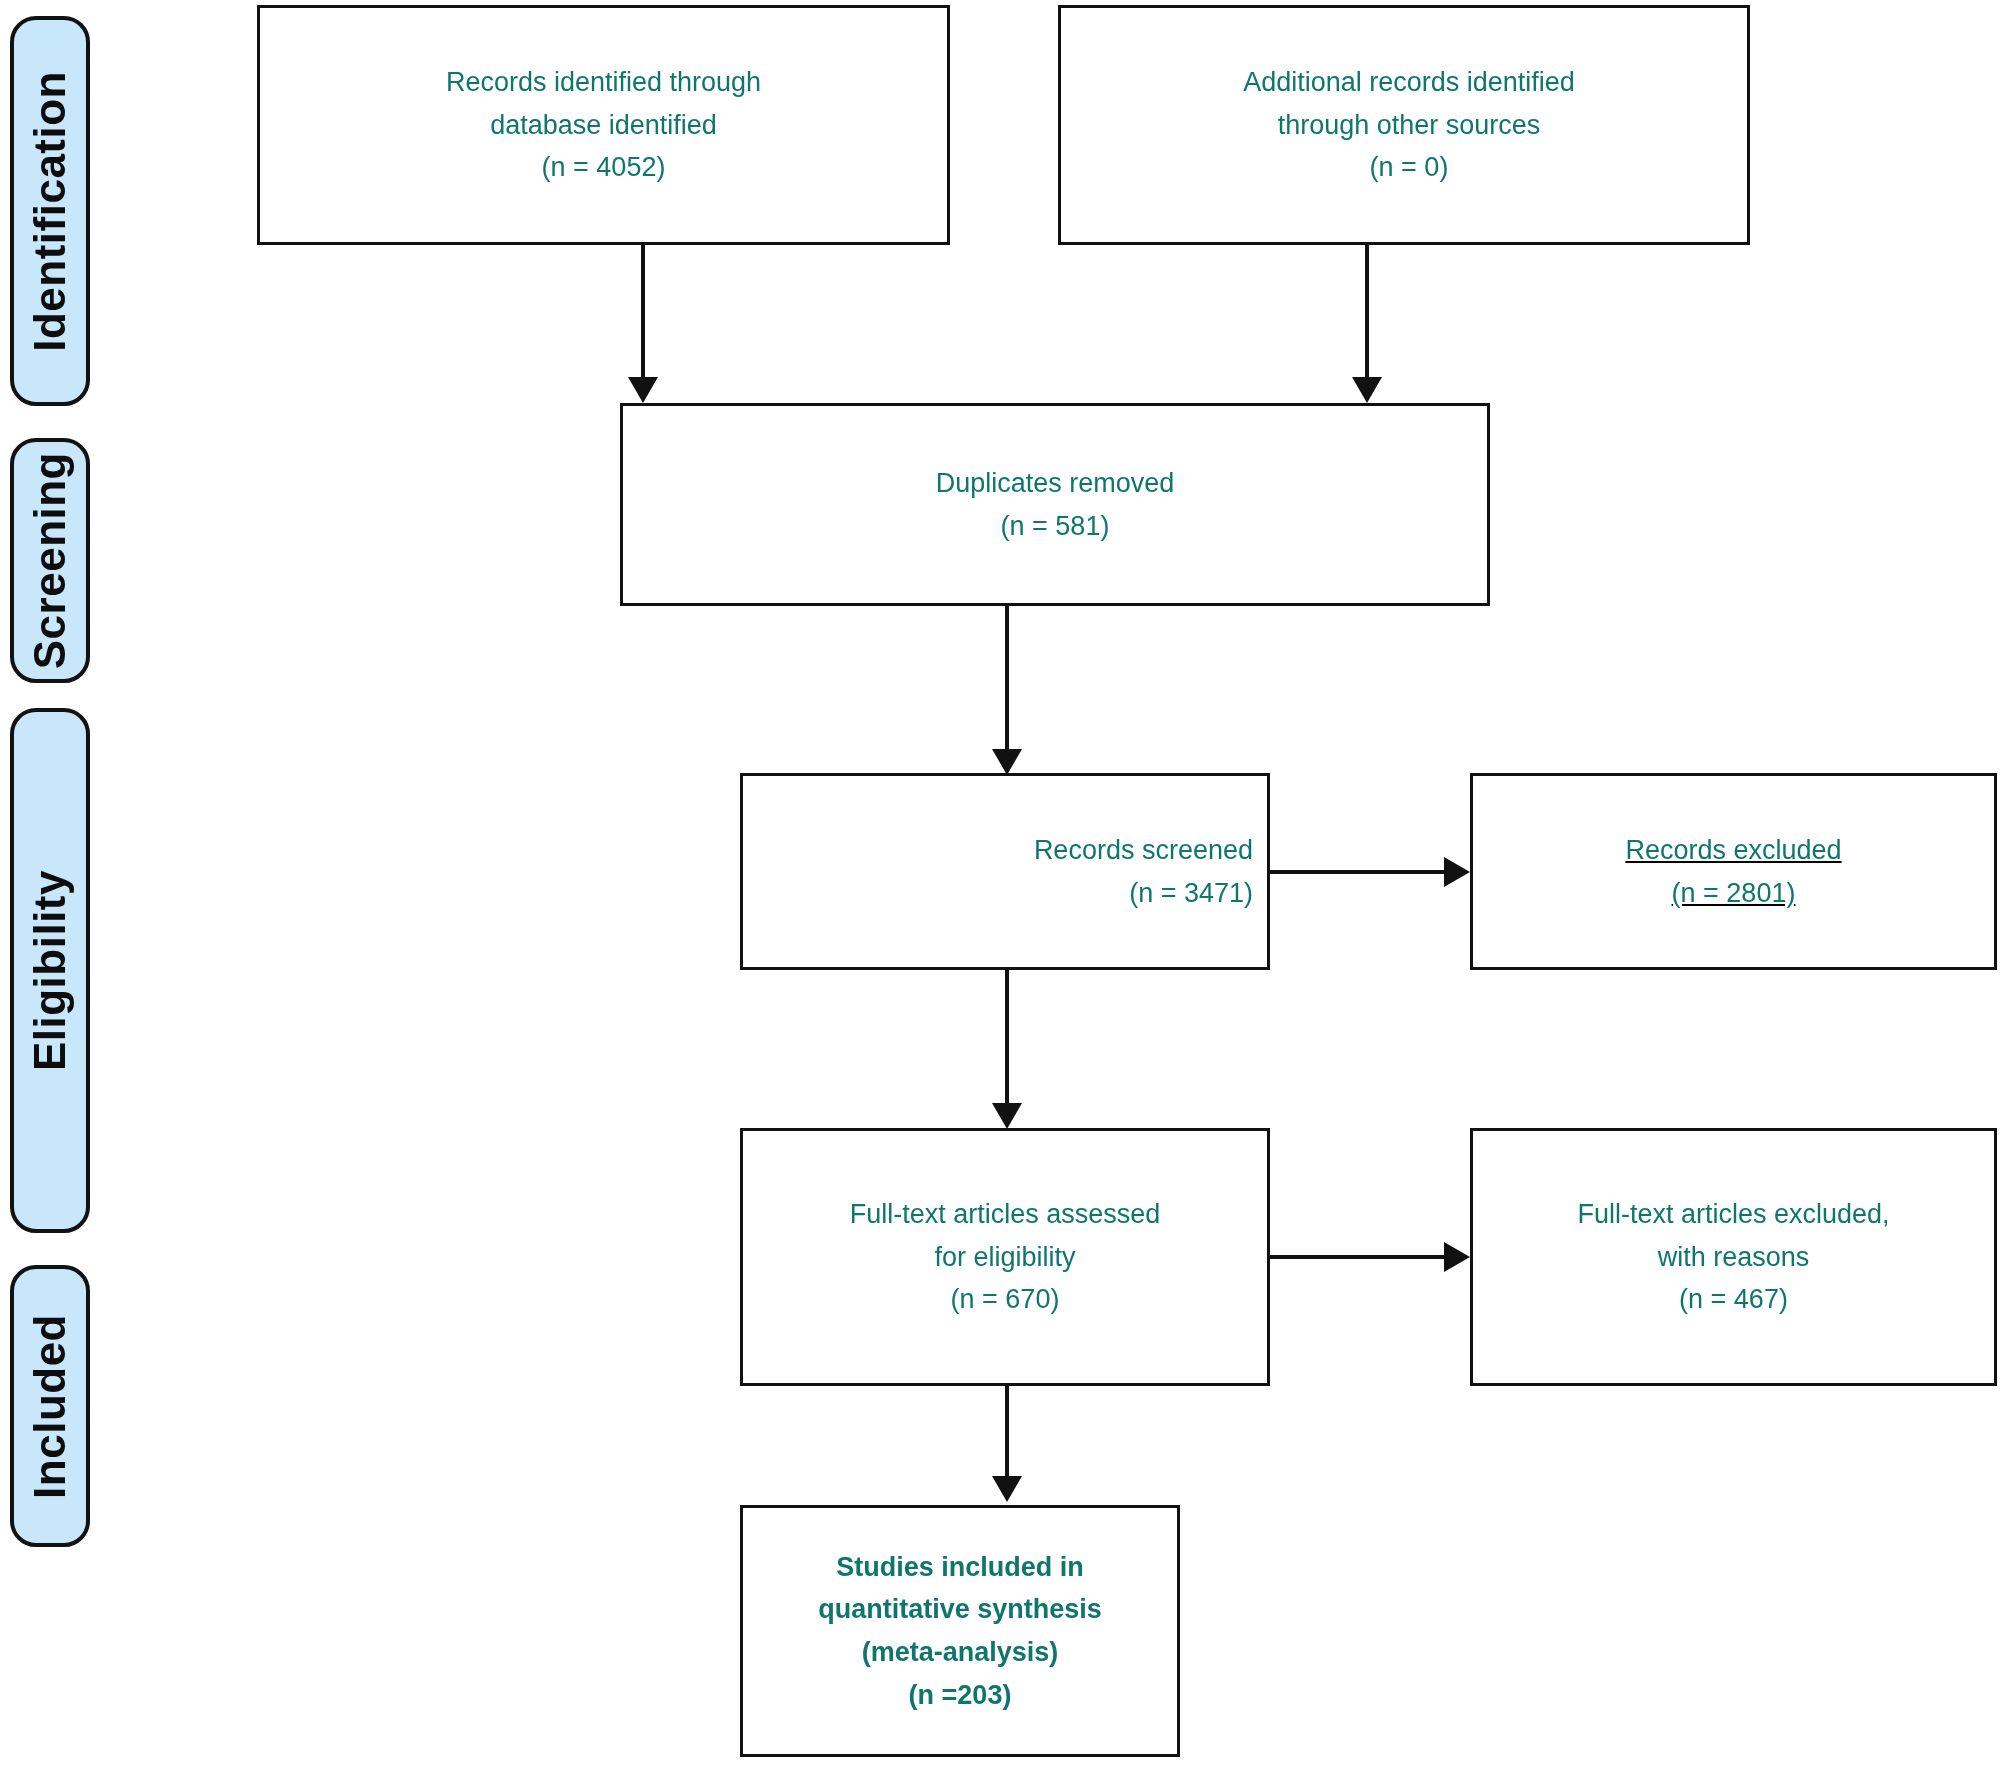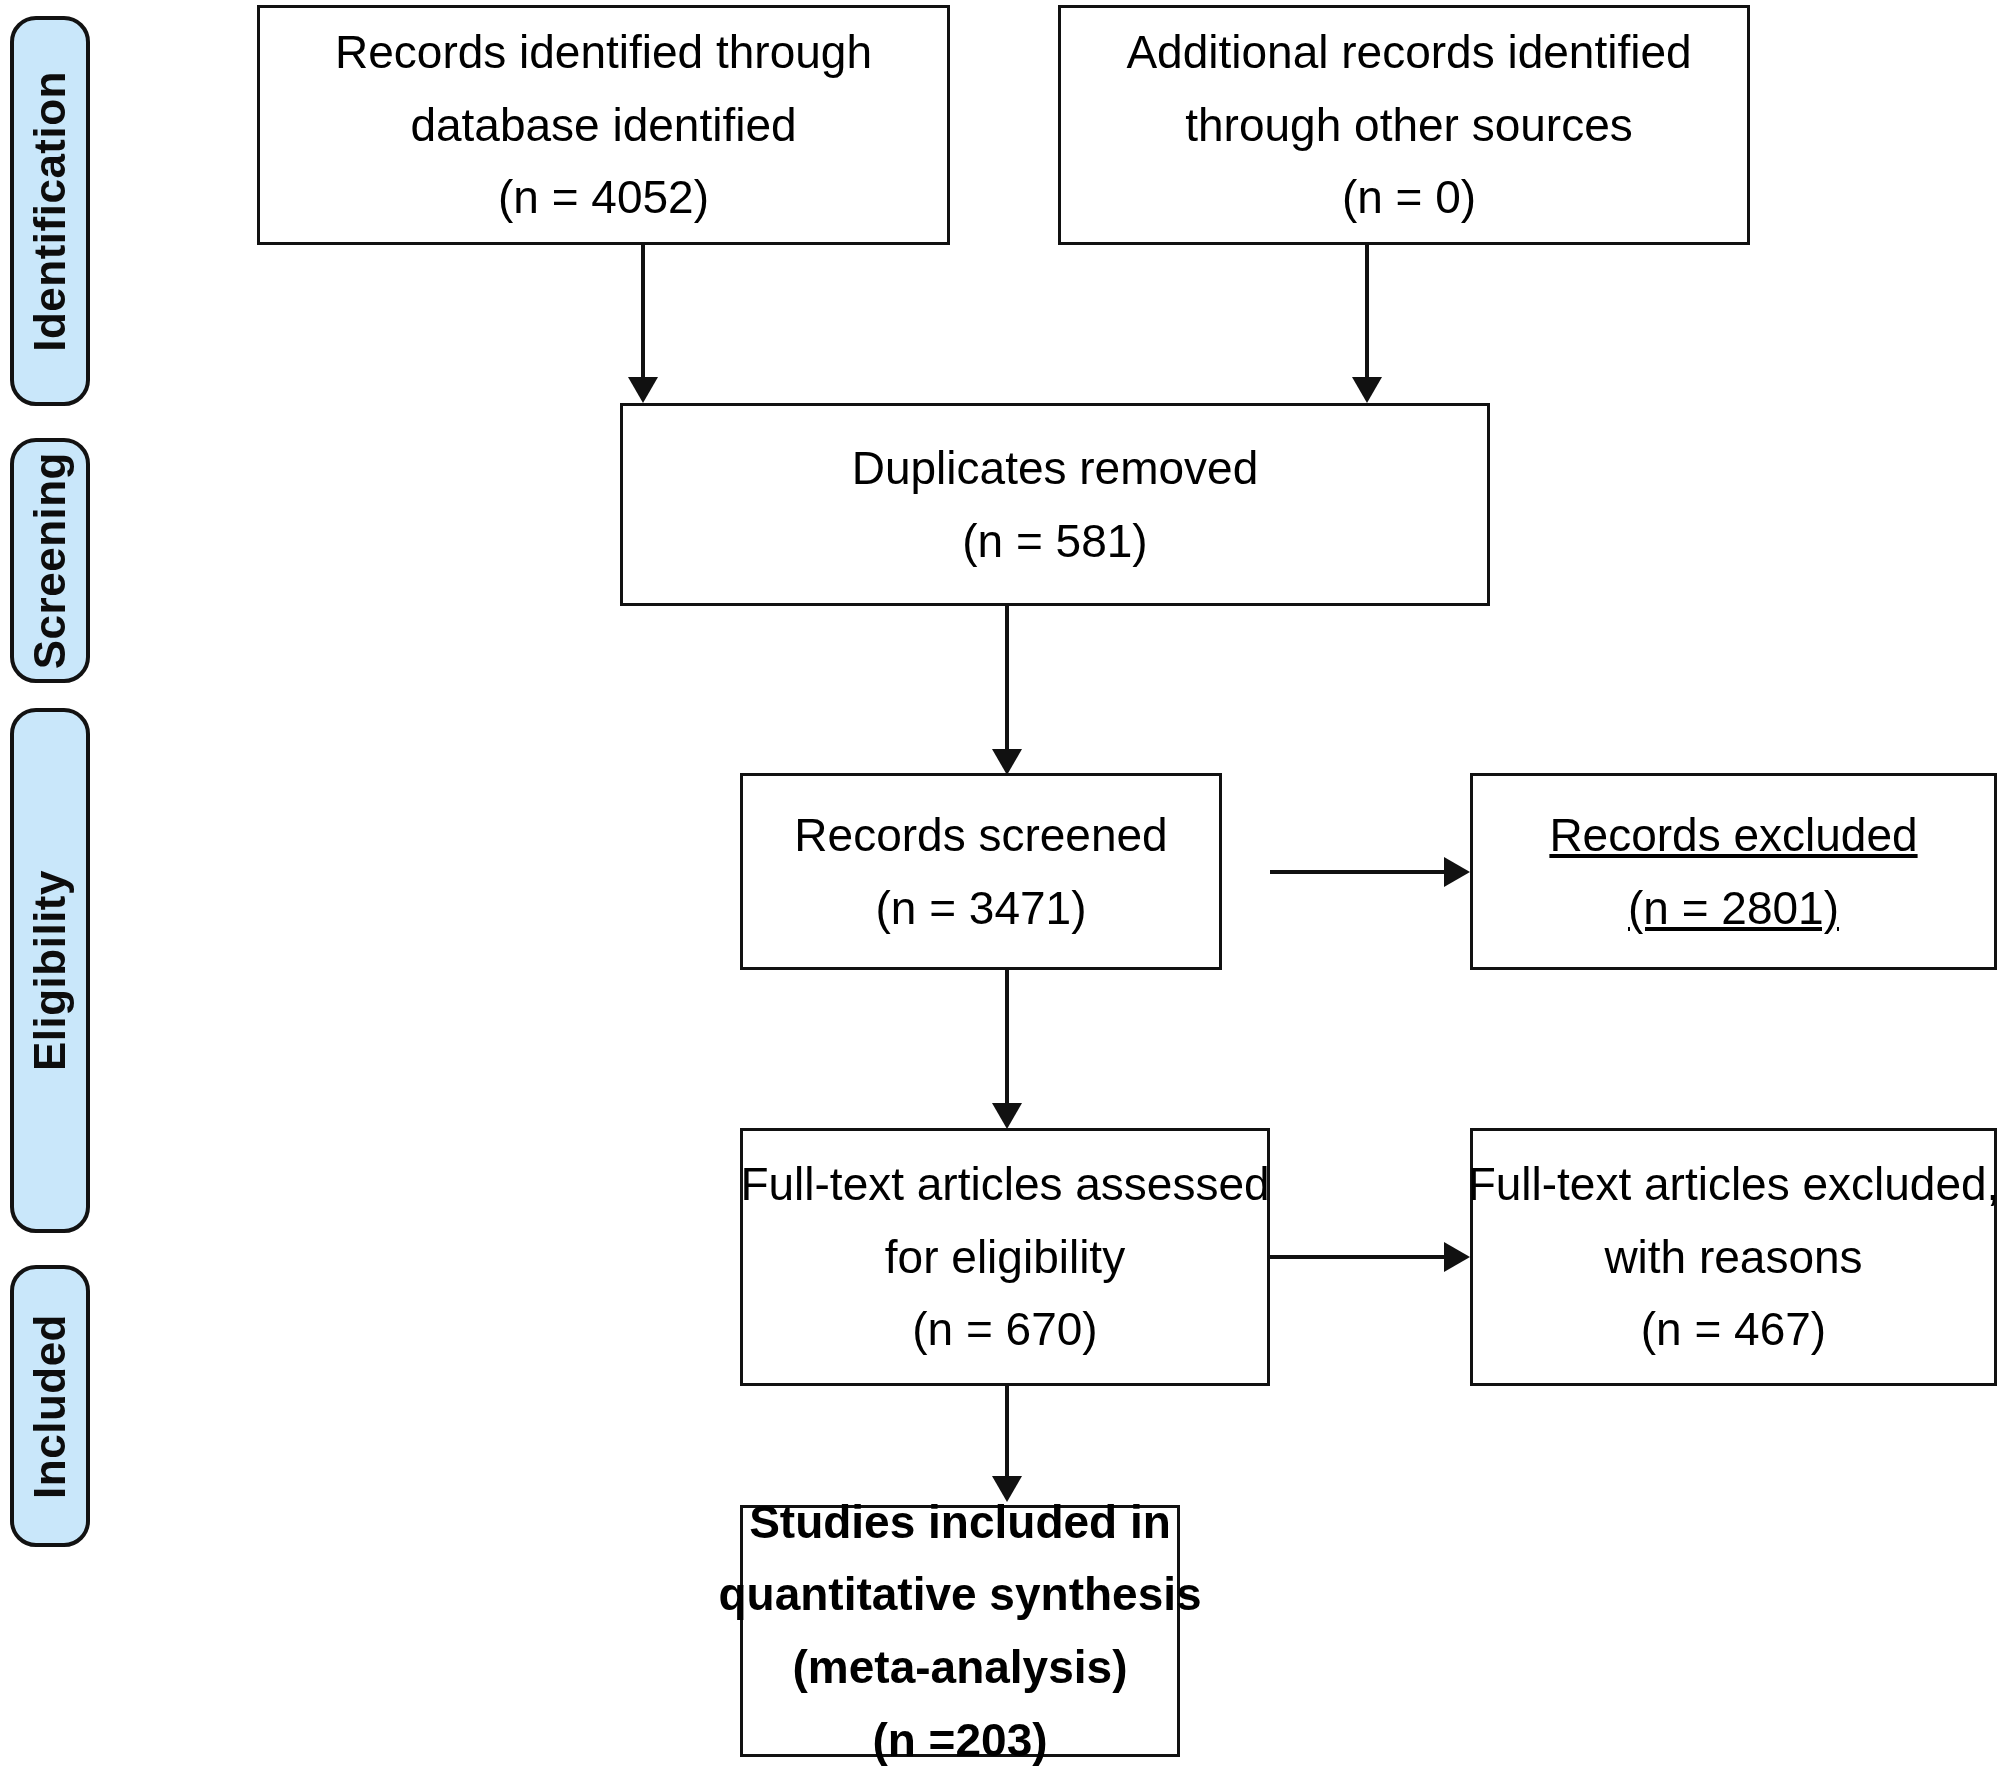--- a/index.html
+++ b/index.html
@@ -46,22 +46,22 @@
     box-sizing: border-box;
     background: #ffffff;
     border: 3px solid #111111;
     display: flex;
     flex-direction: column;
     align-items: center;
     justify-content: center;
     padding: 10px 14px;
   }
   .flow-line {
-    font-size: 46px;
-    color: #000000;
+    font-size: 27px;
+    color: #0f766e;
     line-height: 1.58;
     text-align: center;
     white-space: nowrap;
   }
 
   
   .conn-v {
     position: absolute;
     width: 4px;
     background: #111111;
@@ -128,21 +128,21 @@
   <div class="arrow-down" style="left:1352px; top:377px;"></div>
 
   <div class="flow-box" style="left:572px; top:403px; width:870px; height:203px;margin-left:48px;">
     <div class="flow-line">Duplicates removed</div>
     <div class="flow-line">(n = 581)</div>
   </div>
 
   <div class="conn-v" style="left:1005px; top:606px; height:145px;"></div>
   <div class="arrow-down" style="left:992px; top:749px;"></div>
 
-  <div class="flow-box" style="left:740px; top:773px; width:482px; height:197px;">
+  <div class="flow-box" style="left:740px; top:773px; width:530px; height:197px;align-items:flex-end;">
     <div class="flow-line">Records screened</div>
     <div class="flow-line">(n = 3471)</div>
   </div>
 
   <div class="flow-box" style="left:1470px; top:773px; width:527px; height:197px;text-decoration:underline;">
     <div class="flow-line">Records excluded</div>
     <div class="flow-line">(n = 2801)</div>
   </div>
 
   <div class="conn-h" style="left:1270px; top:870px; width:175px;"></div>

